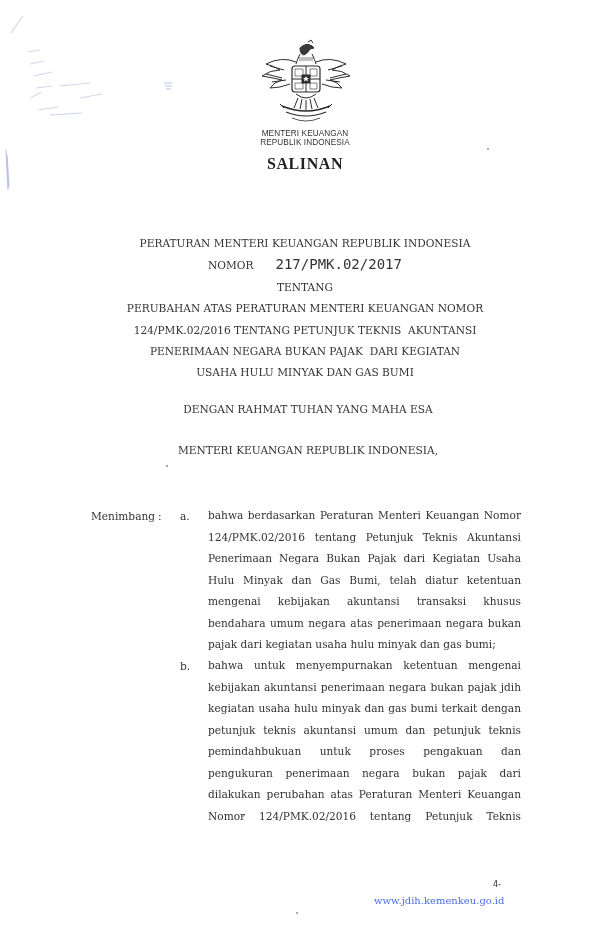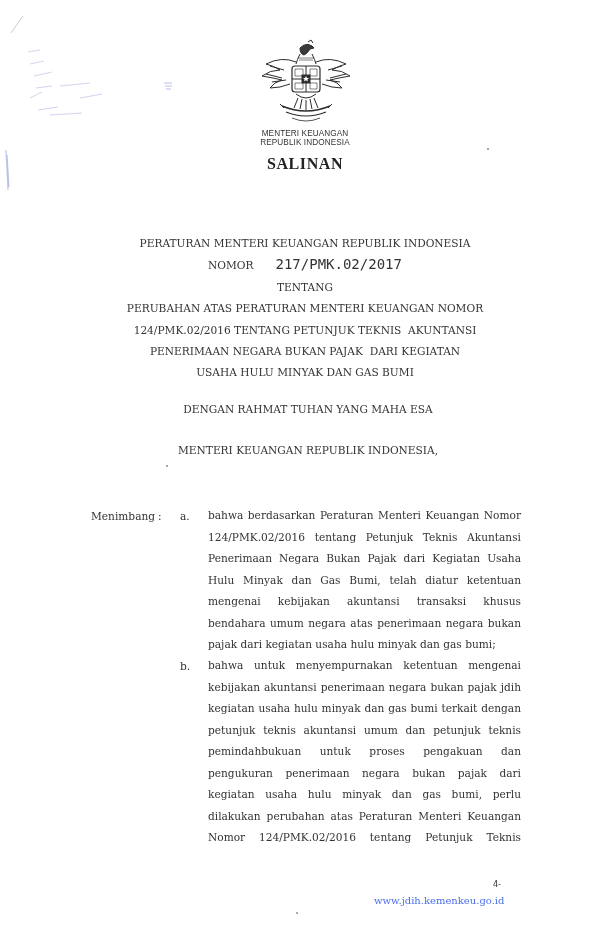--- a/index.html
+++ b/index.html
@@ -233,21 +233,20 @@
     </div>
 
     <span class="item-marker item-b-marker">b.</span>
     <div class="item-text item-b-text">
       <span class="ln">bahwa untuk menyempurnakan ketentuan mengenai</span>
       <span class="ln">kebijakan akuntansi penerimaan negara bukan pajak jdih</span>
       <span class="ln">kegiatan usaha hulu minyak dan gas bumi terkait dengan</span>
       <span class="ln">petunjuk teknis akuntansi umum dan petunjuk teknis</span>
       <span class="ln">pemindahbukuan untuk proses pengakuan dan</span>
       <span class="ln">pengukuran penerimaan negara bukan pajak dari</span>
-      <span class="ln">kegiatan usaha hulu minyak dan gas bumi, perlu</span>
       <span class="ln">dilakukan perubahan atas Peraturan Menteri Keuangan</span>
       <span class="ln">Nomor 124/PMK.02/2016 tentang Petunjuk Teknis</span>
     </div>
   </div>
 
   <span class="speck" style="left:487px;top:148px"></span>
   <span class="speck" style="left:166px;top:465px"></span>
   <span class="speck" style="left:242px;top:815px"></span>
   <span class="speck" style="left:296px;top:912px"></span>
 

